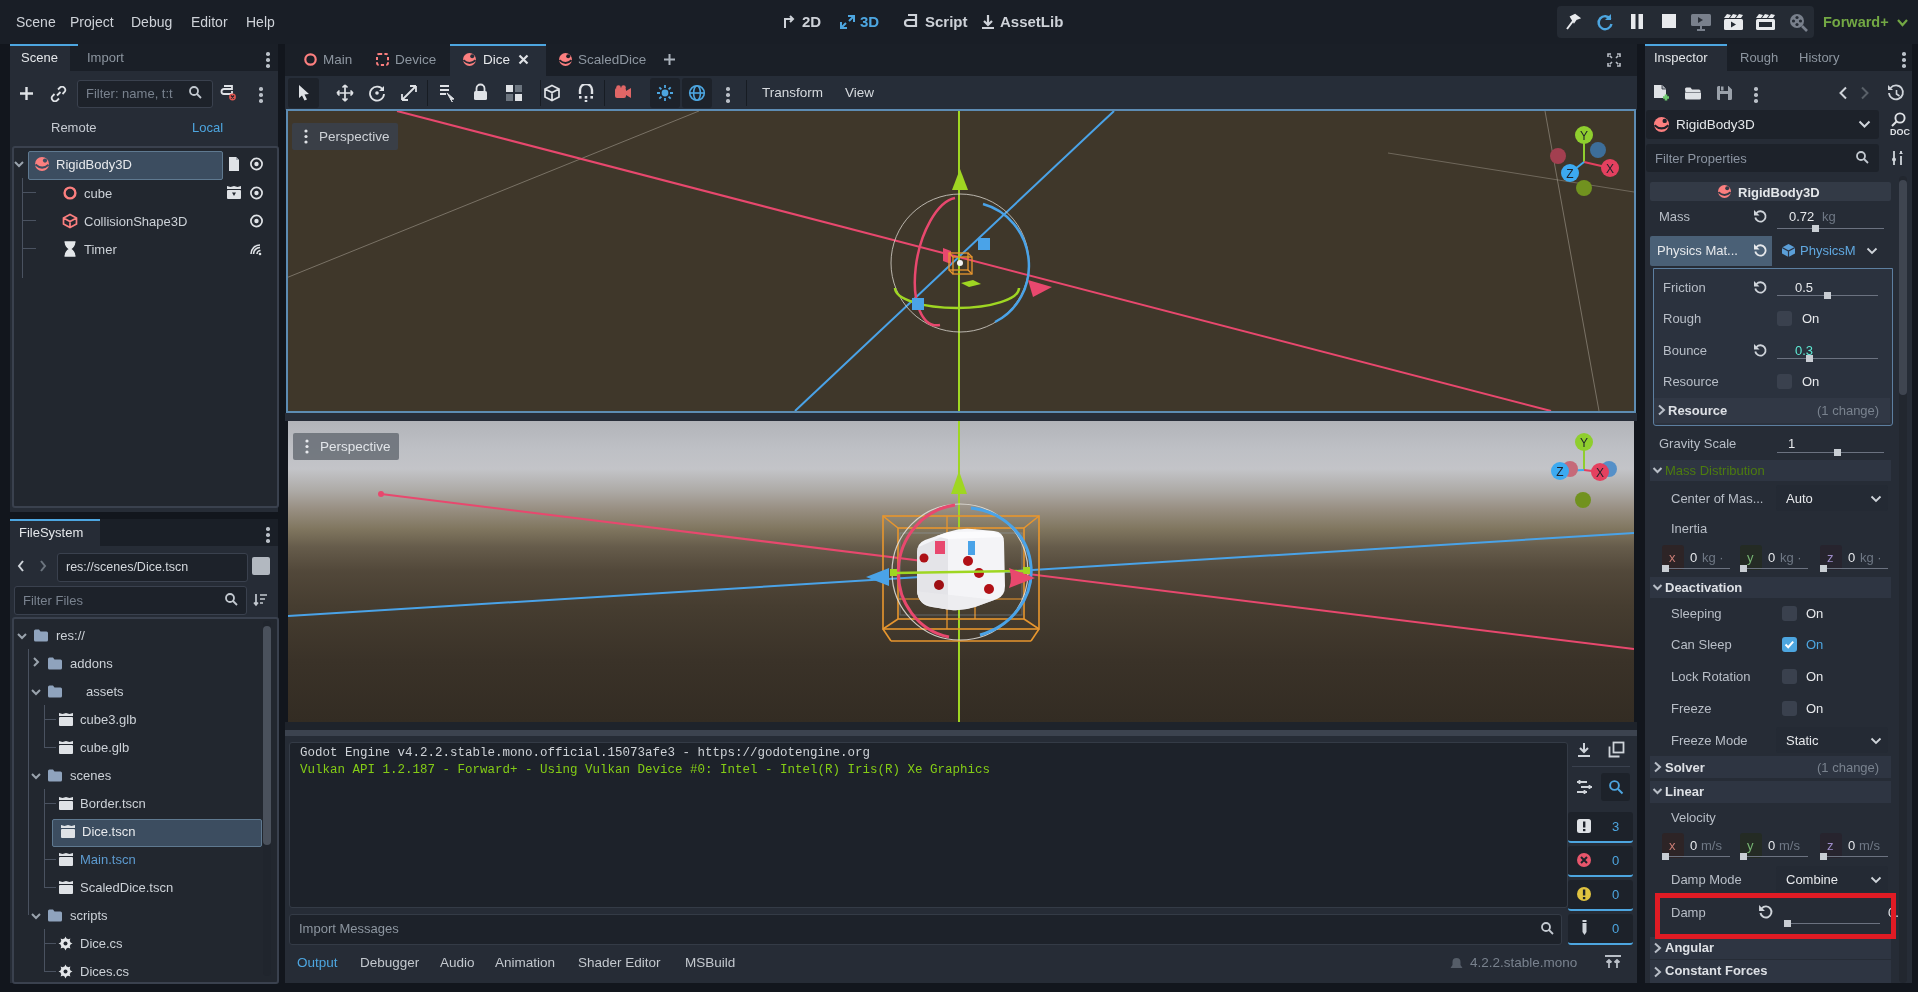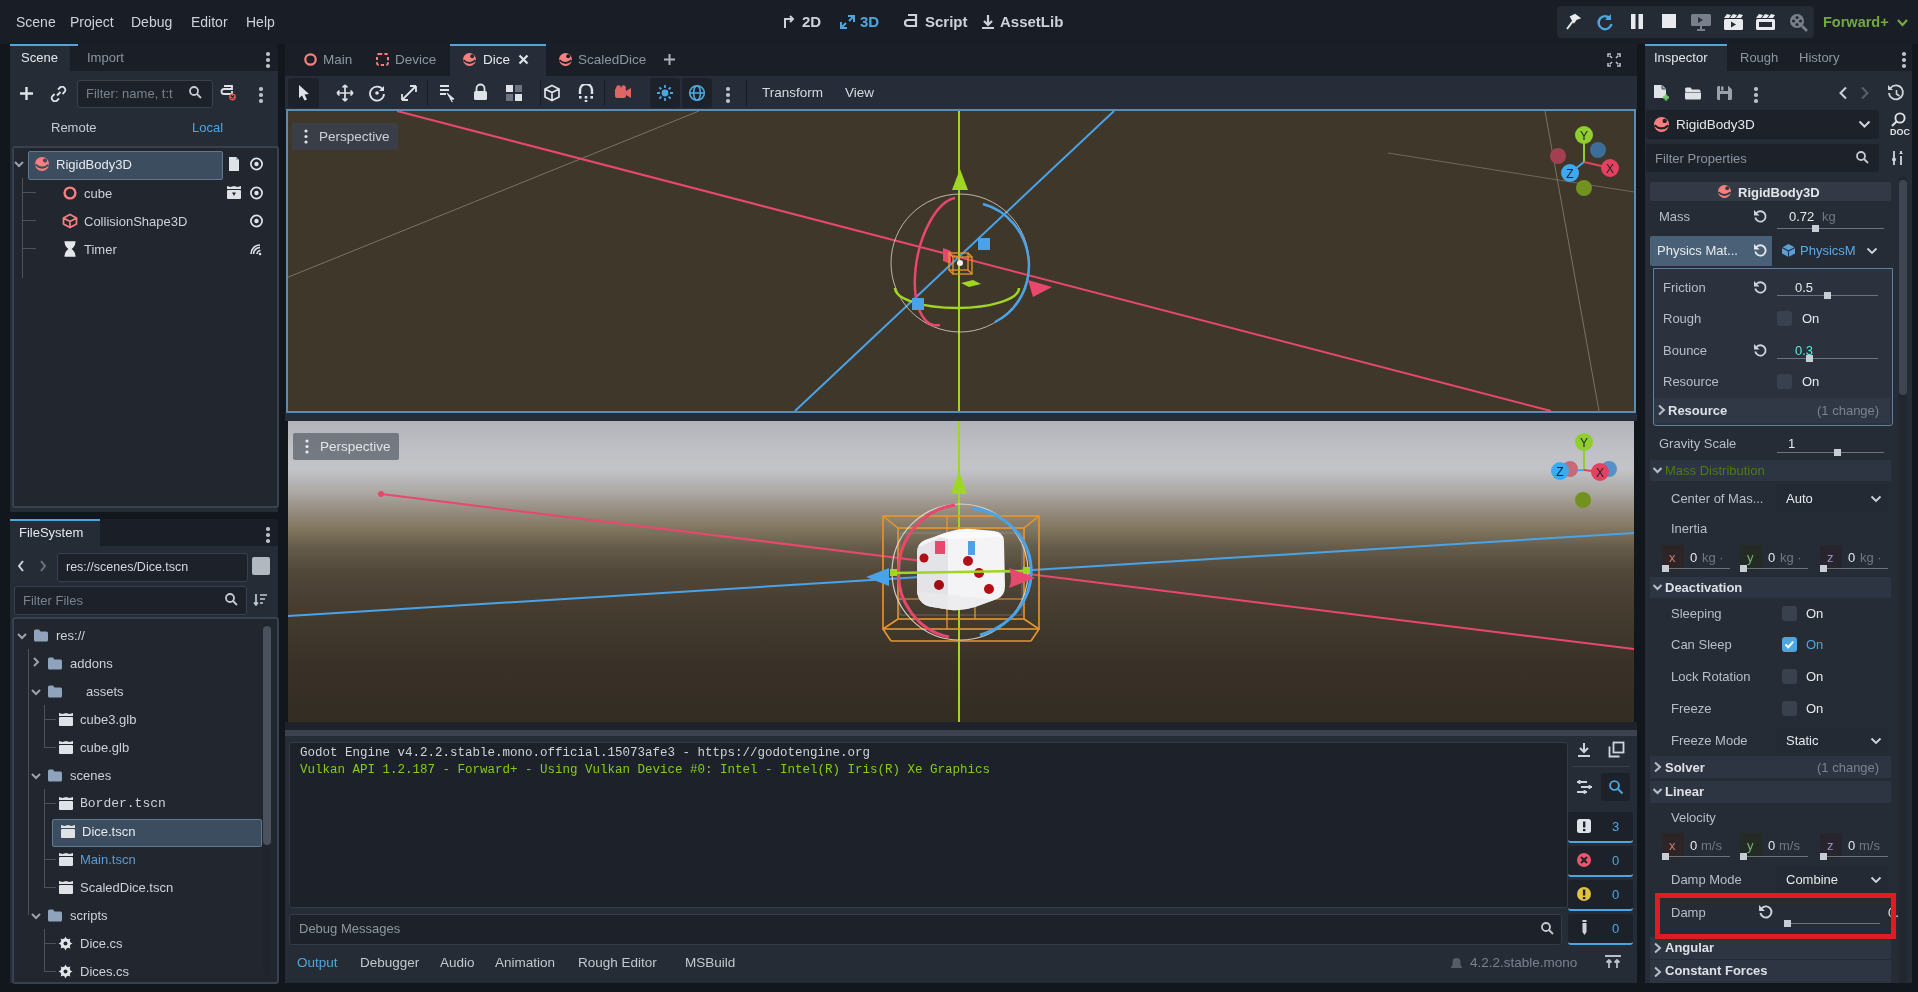--- a/index.html
+++ b/index.html
@@ -331,21 +331,21 @@
       </div>
 <div class="lbl" style="left:70px;top:768px;color:#ccd1d7;">scenes</div>
 
 <div class="abs" style="left:44px;top:803px;width:12px;height:1px;background:#4a5260;"></div>
 <div class="icn" style="left:58px;top:796px;">
         <svg width="16" height="15" viewBox="0 0 16 15">
           <path d="M1 1 l3.5 1 l3.5 -1 l3.5 1 l3.5 -1 v3 h-14 z" fill="#dfe2e6"></path>
           <rect x="1" y="5" width="14" height="9" rx="1" fill="#dfe2e6"></rect>
         </svg>
       </div>
-<div class="lbl" style="left:80px;top:796px;color:#ccd1d7;font-family:Liberation Mono, monospace;">Border.tscn</div>
+<div class="lbl" style="left:80px;top:796px;color:#ccd1d7;">Border.tscn</div>
 
 <div class="abs" style="left:52px;top:819px;width:208px;height:26px;background:#3c4d60;border:1px solid #5f7990;border-radius:2px;"></div>
 <div class="icn" style="left:60px;top:824px;">
         <svg width="16" height="15" viewBox="0 0 16 15">
           <path d="M1 1 l3.5 1 l3.5 -1 l3.5 1 l3.5 -1 v3 h-14 z" fill="#dfe2e6"></path>
           <rect x="1" y="5" width="14" height="9" rx="1" fill="#dfe2e6"></rect>
         </svg>
       </div>
 <div class="lbl" style="left:82px;top:824px;color:#e7e9ec;">Dice.tscn</div>
 
@@ -749,33 +749,33 @@
 <div class="icn" style="left:1578px;top:919px;">
         <svg width="13" height="17" viewBox="0 0 13 17">
           <rect x="4.5" y="4" width="4" height="9" fill="#cfd4da"></rect>
           <path d="M4.5 13 l2 3 l2 -3 z" fill="#cfd4da"></path>
           <rect x="4.5" y="1" width="4" height="2" fill="#cfd4da"></rect>
         </svg>
       </div>
 <div class="lbl" style="left:1612px;top:921px;color:#4da6e0;">0</div>
 
 <div class="box" style="left:289px;top:914px;width:1271px;height:29px;background:#1d222a;border:1px solid #343b46;"></div>
-<div class="lbl" style="left:299px;top:921px;color:#8d96a0;">Debug Messages</div>
+<div class="lbl" style="left:299px;top:921px;color:#8d96a0;">Import Messages</div>
 <div class="icn" style="left:1540px;top:921px;">
         <svg width="15" height="15" viewBox="0 0 15 15">
           <circle cx="6" cy="6" r="4" stroke="#c3c9d0" stroke-width="1.8" fill="none"></circle>
           <path d="M9 9 l4 4" stroke="#c3c9d0" stroke-width="1.8"></path>
         </svg>
       </div>
 
 <div class="lbl" style="left:297px;top:955px;font-size:13.5px;color:#4da6e0;">Output</div>
 <div class="lbl" style="left:360px;top:955px;font-size:13.5px;color:#c3c8ce;">Debugger</div>
 <div class="lbl" style="left:440px;top:955px;font-size:13.5px;color:#c3c8ce;">Audio</div>
 <div class="lbl" style="left:495px;top:955px;font-size:13.5px;color:#c3c8ce;">Animation</div>
-<div class="lbl" style="left:578px;top:955px;font-size:13.5px;color:#c3c8ce;">Rough Editor</div>
+<div class="lbl" style="left:578px;top:955px;font-size:13.5px;color:#c3c8ce;">Shader Editor</div>
 <div class="lbl" style="left:685px;top:955px;font-size:13.5px;color:#c3c8ce;">MSBuild</div>
 <div class="icn" style="left:1449px;top:956px;">
         <svg width="15" height="15" viewBox="0 0 15 15">
           <path d="M7.5 2 a4 4 0 0 1 4 4 v3 l2 3 h-12 l2 -3 v-3 a4 4 0 0 1 4 -4 z" fill="#555d68"></path>
         </svg>
       </div>
 <div class="lbl" style="left:1470px;top:955px;font-size:13.5px;color:#79828e;">4.2.2.stable.mono</div>
 <div class="icn" style="left:1604px;top:954px;">
         <svg width="18" height="16" viewBox="0 0 18 16">
           <path d="M1 2 h16 M5 14 v-8 M2.5 8.5 L5 6 l2.5 2.5 M13 14 v-8 M10.5 8.5 L13 6 l2.5 2.5" stroke="#b9bfc7" stroke-width="1.8" fill="none"></path>

